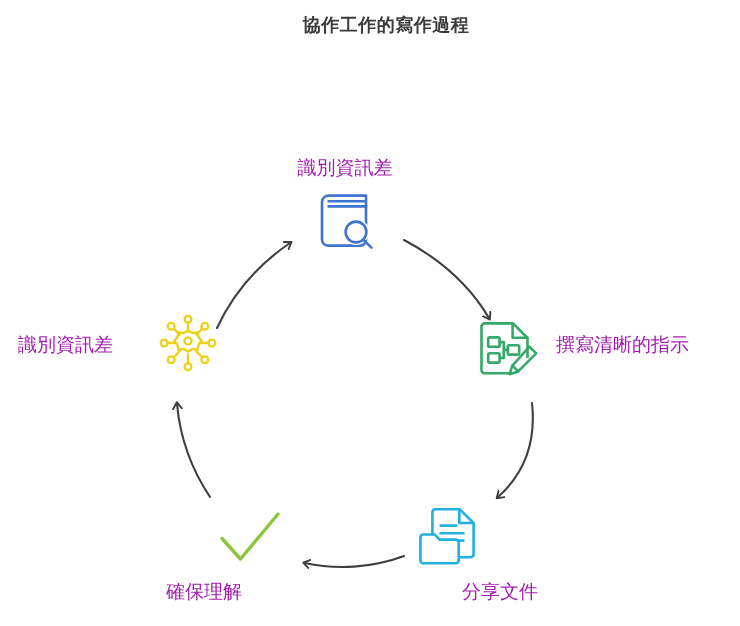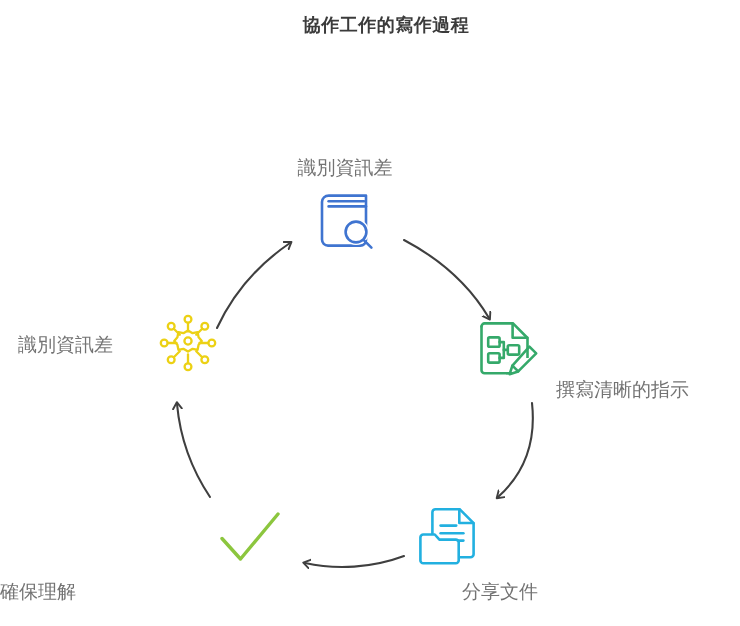--- a/index.html
+++ b/index.html
@@ -30,29 +30,29 @@
     font-size: 18px;
     font-weight: bold;
     color: #3b3b3b;
     letter-spacing: 0.5px;
     line-height: 1.2;
     margin-left: 16px;
   }
   .node-label {
     position: absolute;
     font-size: 19px;
-    color: #737373;
+    color: #a21caf;
     white-space: nowrap;
     line-height: 1.2;
   }
   
   .lbl-top      { top: 157px; left: 0; width: 690px; text-align: center; }
-  .lbl-right    { top: 334px; left: 556px; text-align: left; margin-top: 45px; }
+  .lbl-right    { top: 334px; left: 556px; text-align: left; }
   .lbl-botright { top: 581px; left: 0; width: 1000px; text-align: center; }
-  .lbl-botleft  { top: 581px; left: 0; width: 408px; text-align: left; }
+  .lbl-botleft  { top: 581px; left: 0; width: 408px; text-align: center; }
   .lbl-left     { top: 334px; left: 18px; text-align: left; }
 
   .icon-wrap { position: absolute; }
   .icon-book     { left: 314px; top: 192px; }
   .icon-doc-pen  { left: 476px; top: 320px; }
   .icon-doc-fold { left: 416px; top: 506px; }
   .icon-check    { left: 218px; top: 510px; }
   .icon-network  { left: 155px; top: 310px; }
 </style>
 </head>

